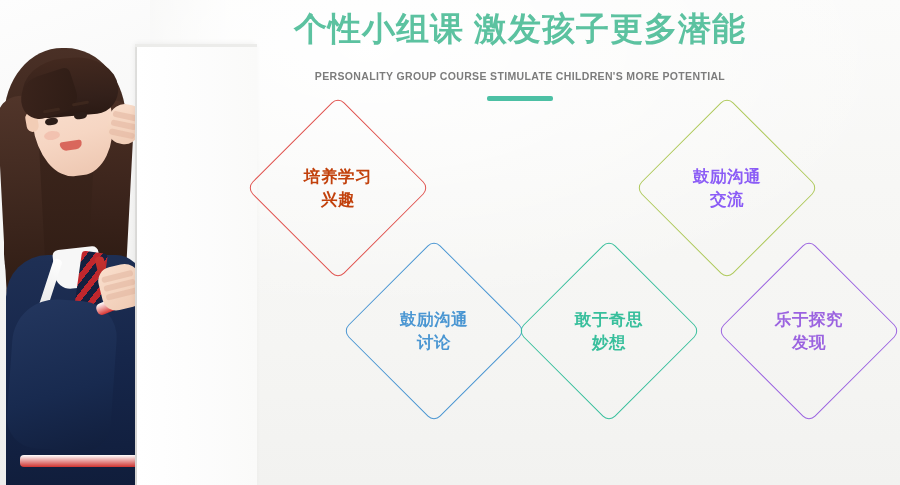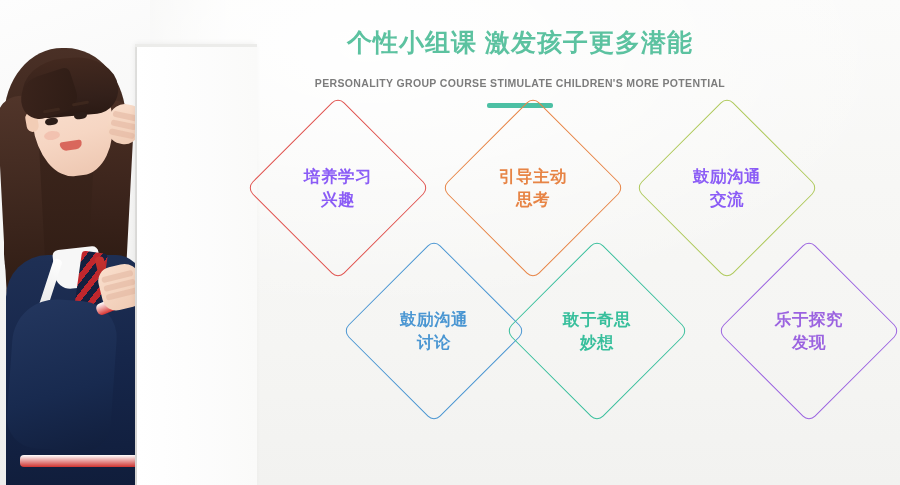--- a/index.html
+++ b/index.html
@@ -25,22 +25,22 @@
     position:absolute; left:140px; top:0; width:760px; height:485px;
     background:
       radial-gradient(120% 90% at 30% 10%, rgba(255,255,255,.95) 0%, rgba(255,255,255,0) 60%),
       linear-gradient(90deg, rgba(238,238,236,.8) 0%, rgba(255,255,255,0) 12%);
     pointer-events:none;
   }
 
   
   #header { position:absolute; left:140px; top:0; width:760px; text-align:center; }
   #main-title {
-    margin-top:26px;
-    font-size:25px; font-weight:bold; letter-spacing:1px;
+    margin-top:7px;
+    font-size:33px; font-weight:bold; letter-spacing:1px;
     color:#5cc2a0; white-space:nowrap;
   }
   #sub-title {
     margin-top:18px;
     font-size:10.5px; font-weight:bold; letter-spacing:.35px;
     color:#7c7c7c; white-space:nowrap;
   }
   #title-divider {
     width:66px; height:5px; border-radius:2px;
     background:#4cc0a4; margin:14px auto 0;
@@ -270,43 +270,38 @@
   <div id="board-top-bevel"></div>
 
   <div id="header">
     <div id="main-title" style="color: rgb(92, 194, 160);">个性小组课 激发孩子更多潜能</div>
     <div id="sub-title">PERSONALITY GROUP COURSE  STIMULATE CHILDREN'S MORE POTENTIAL</div>
     <div id="title-divider" style="background: rgb(76, 192, 164);"></div>
   </div>
 
   <div class="diamond" id="d0" style="left:273px; top:123px; width:130px; height:130px;">
     <div class="shape" style="border-color: rgb(224, 83, 79);"></div>
-    <div class="dlabel" style="color: #8b5cf6;">培养学习
+    <div class="dlabel" style="color: #c2410c;">培养学习
 兴趣</div>
   </div>
 
-  <div class="diamond" id="d1" style="left:468px; top:123px; width:130px; height:130px;">
-    <div class="shape" style="border-color: rgb(231, 132, 69);"></div>
-    <div class="dlabel" style="color: rgb(231, 132, 69);">引导主动
-思考</div>
-  </div>
 
   <div class="diamond" id="d2" style="left:662px; top:123px; width:130px; height:130px;">
     <div class="shape" style="border-color: rgb(174, 201, 90);"></div>
     <div class="dlabel" style="color: #8b5cf6;">鼓励沟通
 交流</div>
   </div>
 
   <div class="diamond" id="d3" style="left:369px; top:266px; width:130px; height:130px;">
     <div class="shape" style="border-color: rgb(74, 150, 210);"></div>
     <div class="dlabel" style="color: rgb(74, 150, 210);">鼓励沟通
 讨论</div>
   </div>
 
-  <div class="diamond" id="d4" style="left:532px; top:266px; width:130px; height:130px;">
+  <div class="diamond" id="d4" style="left:544px; top:266px; width:130px; height:130px;">
     <div class="shape" style="border-color: rgb(56, 191, 156);"></div>
     <div class="dlabel" style="color: rgb(56, 191, 156);">敢于奇思
 妙想</div>
   </div>
 
   <div class="diamond" id="d5" style="left:744px; top:266px; width:130px; height:130px;">
     <div class="shape" style="border-color: rgb(155, 99, 224);"></div>
     <div class="dlabel" style="color: rgb(155, 99, 224);">乐于探究
 发现</div>
   </div>

